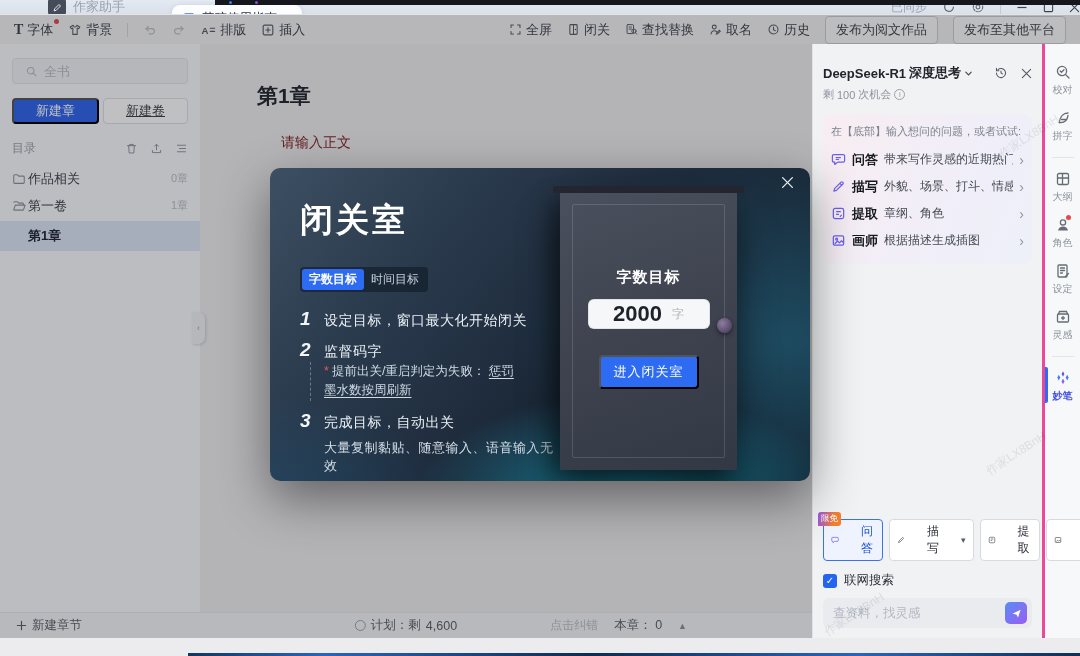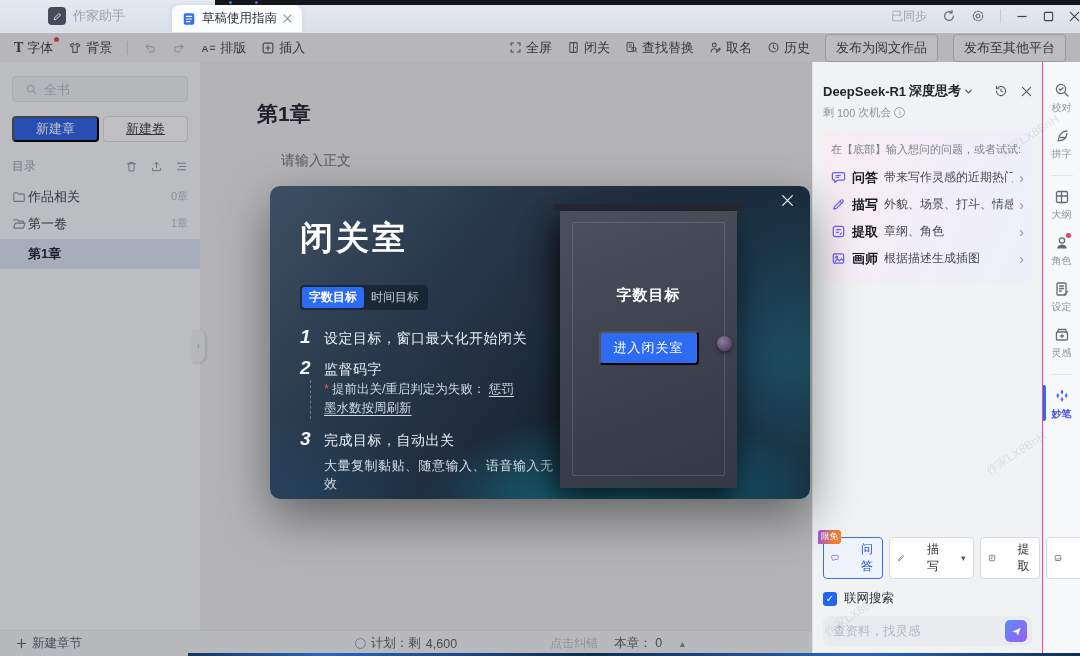--- a/index.html
+++ b/index.html
@@ -1,21 +1,21 @@
 <!DOCTYPE html>
 <html><head>
 <meta charset="utf-8">
 <style>
   * { margin:0; padding:0; box-sizing:border-box; }
   html,body { background:#2a2a30; }
   body { font-family:"Liberation Sans", sans-serif; }
   .app { position:relative; width:1080px; height:656px; overflow:hidden; background:#ececee; }
 
   
-  .titlebar { position:relative; height:32px; display:flex; align-items:center;
+  .titlebar { position:relative; height:14px; display:flex; align-items:center;
     background:linear-gradient(#e4eaf2,#d9e0ea); }
   .top-strip { position:absolute; top:0; left:215px; right:0; height:5px; background:#16161d; z-index:5; }
   .top-strip .dot { position:absolute; top:1px; width:3px; height:3px; border-radius:50%; }
   .logo-tab { display:flex; align-items:center; gap:7px; margin-left:48px; }
   .app-icon { width:18px; height:18px; border-radius:4px; background:#454b58; color:#e9ebef;
     display:grid; place-items:center; }
   .app-tab-label { font-size:13px; color:#9aa2ad; }
   .doc-tab { position:absolute; left:172px; top:5px; height:27px; background:#fcfdfe;
     border-radius:8px 8px 0 0; display:flex; align-items:center; padding:0 10px; gap:6px;
     box-shadow:0 0 5px rgba(40,60,90,.10); }
@@ -65,21 +65,21 @@
   .side-item { display:flex; align-items:center; gap:2px; height:27px; font-size:13px; color:#3a3f47; }
   .side-item svg { color:#8a9099; }
   .side-item .count { margin-left:auto; font-size:11px; color:#b7bcc4; }
   .side-items { margin-top:8px; }
   .chapter-selected { margin:2px -12px 0; height:30px; background:#d9e3f3; display:flex; align-items:center;
     padding-left:28px; font-size:13px; font-weight:bold; color:#1e2430; }
 
   
   .editor { flex:1; background:#ececee; padding:38px 0 0 57px; }
   .chapter-heading { font-size:21px; font-weight:bold; color:#23272e; }
-  .editor-placeholder { margin:24px 0 0 24px; font-size:14px; color:#737373; }
+  .editor-placeholder { margin:24px 0 0 24px; font-size:14px; color:#7f1d1d; }
 
   .collapse-handle { position:absolute; left:192px; top:268px; width:13px; height:32px;
     background:#eef0f3; border-radius:0 7px 7px 0; box-shadow:1px 1px 3px rgba(0,0,0,.14);
     display:grid; place-items:center; color:#9aa0a8; font-size:9px; z-index:2; }
 
   
   .statusbar { position:relative; height:26px; background:#f2f3f4; border-top:1px solid #e4e6e9;
     display:flex; align-items:center; padding-left:16px; font-size:12.5px; color:#5a5f66; }
   .sb-left { display:flex; align-items:center; gap:5px; }
   .sb-center { position:absolute; left:50%; transform:translateX(-50%); display:flex; align-items:center; gap:5px; }
@@ -163,21 +163,21 @@
   .checkbox { width:14px; height:14px; background:#2465ef; border-radius:3px; color:#fff;
     font-size:10px; display:grid; place-items:center; }
   .rp-input { height:30px; background:#e9ebee; border-radius:6px; display:flex; align-items:center;
     padding:0 5px 0 10px; }
   .rp-input input { flex:1; border:none; background:transparent; outline:none; font-size:12.5px; color:#333; }
   .rp-input input::placeholder { color:#b3b8c2; }
   .send-btn { width:22px; height:22px; border-radius:5px; display:grid; place-items:center; color:#fff;
     background:linear-gradient(135deg,#5a8cf5,#9a5ef0); }
 
   
-  .right-rail { width:38px; background:#f7f8fa; border-left:1px solid #ec4899;
+  .right-rail { width:38px; background:#f7f8fa; border-left:3px solid #ec4899;
     display:flex; flex-direction:column; align-items:center; padding-top:20px; }
   .rail-item { position:relative; width:100%; display:flex; flex-direction:column; align-items:center;
     gap:3px; margin-bottom:13px; color:#666c76; }
   .rail-label { font-size:10px; color:#8d939e; }
   .rail-div { width:22px; height:1px; background:#e3e5e9; margin:1px 0 13px; }
   .rail-item.active .rail-label { color:#4a56e2; font-weight:bold; }
   .rail-item.active svg { color:#5d54ec; }
   .rail-item.active::before { content:""; position:absolute; left:0; top:-3px; width:3px; height:36px;
     background:#2d6bf3; border-radius:0 2px 2px 0; }
   .red-dot { position:absolute; top:-2px; right:9px; width:5px; height:5px; background:#e5484d; border-radius:50%; }
@@ -454,20 +454,24 @@
               <span class="step-text">完成目标，自动出关</span>
             </div>
             <div class="step-sub">大量复制黏贴、随意输入、语音输入无效</div>
           </div>
         </div>
 
         <div class="door">
           <span class="door-knob"></span>
           <div class="door-inner">
             <div class="door-label">字数目标</div>
+            <div class="goal-input">
+              <span class="goal-value">2000</span>
+              <span class="goal-unit">字</span>
+            </div>
             <button class="enter-btn">进入闭关室</button>
           </div>
         </div>
       </div>
     </div>
 
     <div class="right-panel">
       <div class="rp-header">
         <span>DeepSeek-R1</span>
         <span>深度思考</span>

